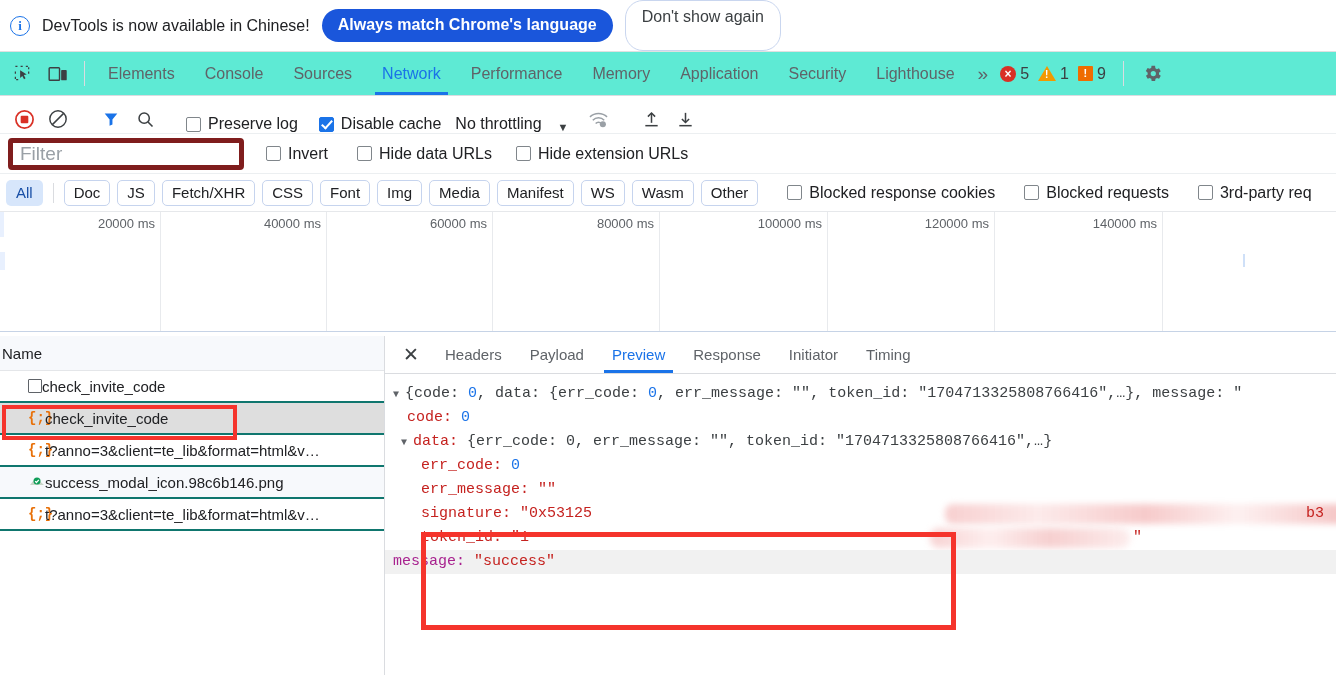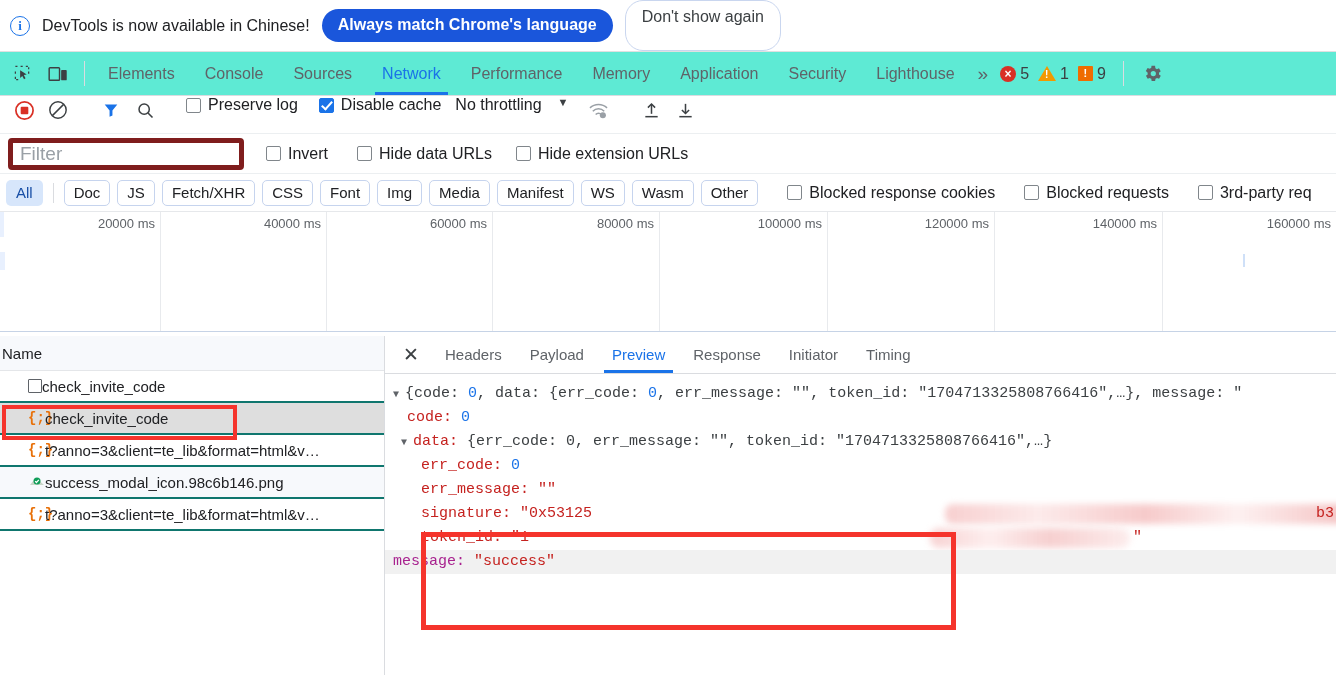--- a/index.html
+++ b/index.html
@@ -86,21 +86,21 @@
     position: relative; }
   .badge-warn::after { content: "!"; position: absolute; left: -2px; top: 3px;
     font-size: 10px; color: #fff; font-weight: bold; }
   .badge-info { width: 15px; height: 15px; background: #ef6c00; color: #fff;
     font-size: 11px; font-weight: bold; line-height: 15px; text-align: center;
     border-radius: 1px; }
   .gear { display: flex; align-items: center; padding: 0 10px; cursor: pointer; }
 
   
   .nettoolbar {
-    height: 38px; display: flex; align-items: flex-start;
+    height: 38px; display: flex; align-items: flex-end;
     padding: 0 8px; gap: 2px; background: #fff;
     border-bottom: 1px solid #eceff1;
   }
   .icobtn { width: 32px; height: 28px; display: flex; align-items: center;
             justify-content: center; cursor: pointer; }
   .chk { display: flex; align-items: center; gap: 7px; font-size: 16px;
          color: #202124; cursor: pointer; white-space: nowrap; }
   .box { width: 15px; height: 15px; border: 1.4px solid #80868b;
          border-radius: 2px; background: #fff; flex: 0 0 15px; }
   .box.checked { background: #1a73e8; border-color: #1a73e8; position: relative; }
@@ -223,21 +223,21 @@
       rgba(246,204,204,.95) 80%, rgba(253,240,240,.9) 100%);
     filter: blur(3px); border-radius: 8px;
   }
   .blur-tok {
     position: absolute; left: 545px; top: 2px; width: 200px; height: 20px;
     background: linear-gradient(90deg,
       rgba(247,208,208,.95) 0%, rgba(253,236,236,.9) 30%, rgba(246,205,205,.95) 60%,
       rgba(252,234,234,.9) 100%);
     filter: blur(3.5px); border-radius: 9px;
   }
-  .sig-tail { position: absolute; right: 2px; top: 0; color: #c5221f; }
+  .sig-tail { position: absolute; right: 12px; top: 0; color: #c5221f; }
   .redbox {
     position: absolute; left: 36px; top: 158px; width: 535px; height: 98px;
     border: 5px solid #f5342c; pointer-events: none; z-index: 5;
   }
 </style>
 </head>
 <body>
 
 <div id="app">
 
@@ -416,23 +416,20 @@
     </div>
     <div class="tl-cell" style="left:660px;width:168px">
       <span class="tl-label">100000 ms</span>
     </div>
     <div class="tl-cell" style="left:828px;width:167px">
       <span class="tl-label">120000 ms</span>
     </div>
     <div class="tl-cell" style="left:995px;width:168px">
       <span class="tl-label">140000 ms</span>
     </div>
-    <div class="tl-cell" style="left:1163px;width:173px;border-right:none">
-      <span class="tl-label">160000 ms</span>
-    </div>
     <div style="position:absolute;left:1243px;top:42px;width:2px;height:13px;background:#cfe0f8"></div>
   </div>
 
   <div class="split">
 
     <div class="reqlist">
       <div class="reqhdr">
         <span>Name</span>
       </div>
       <div class="reqrow">

